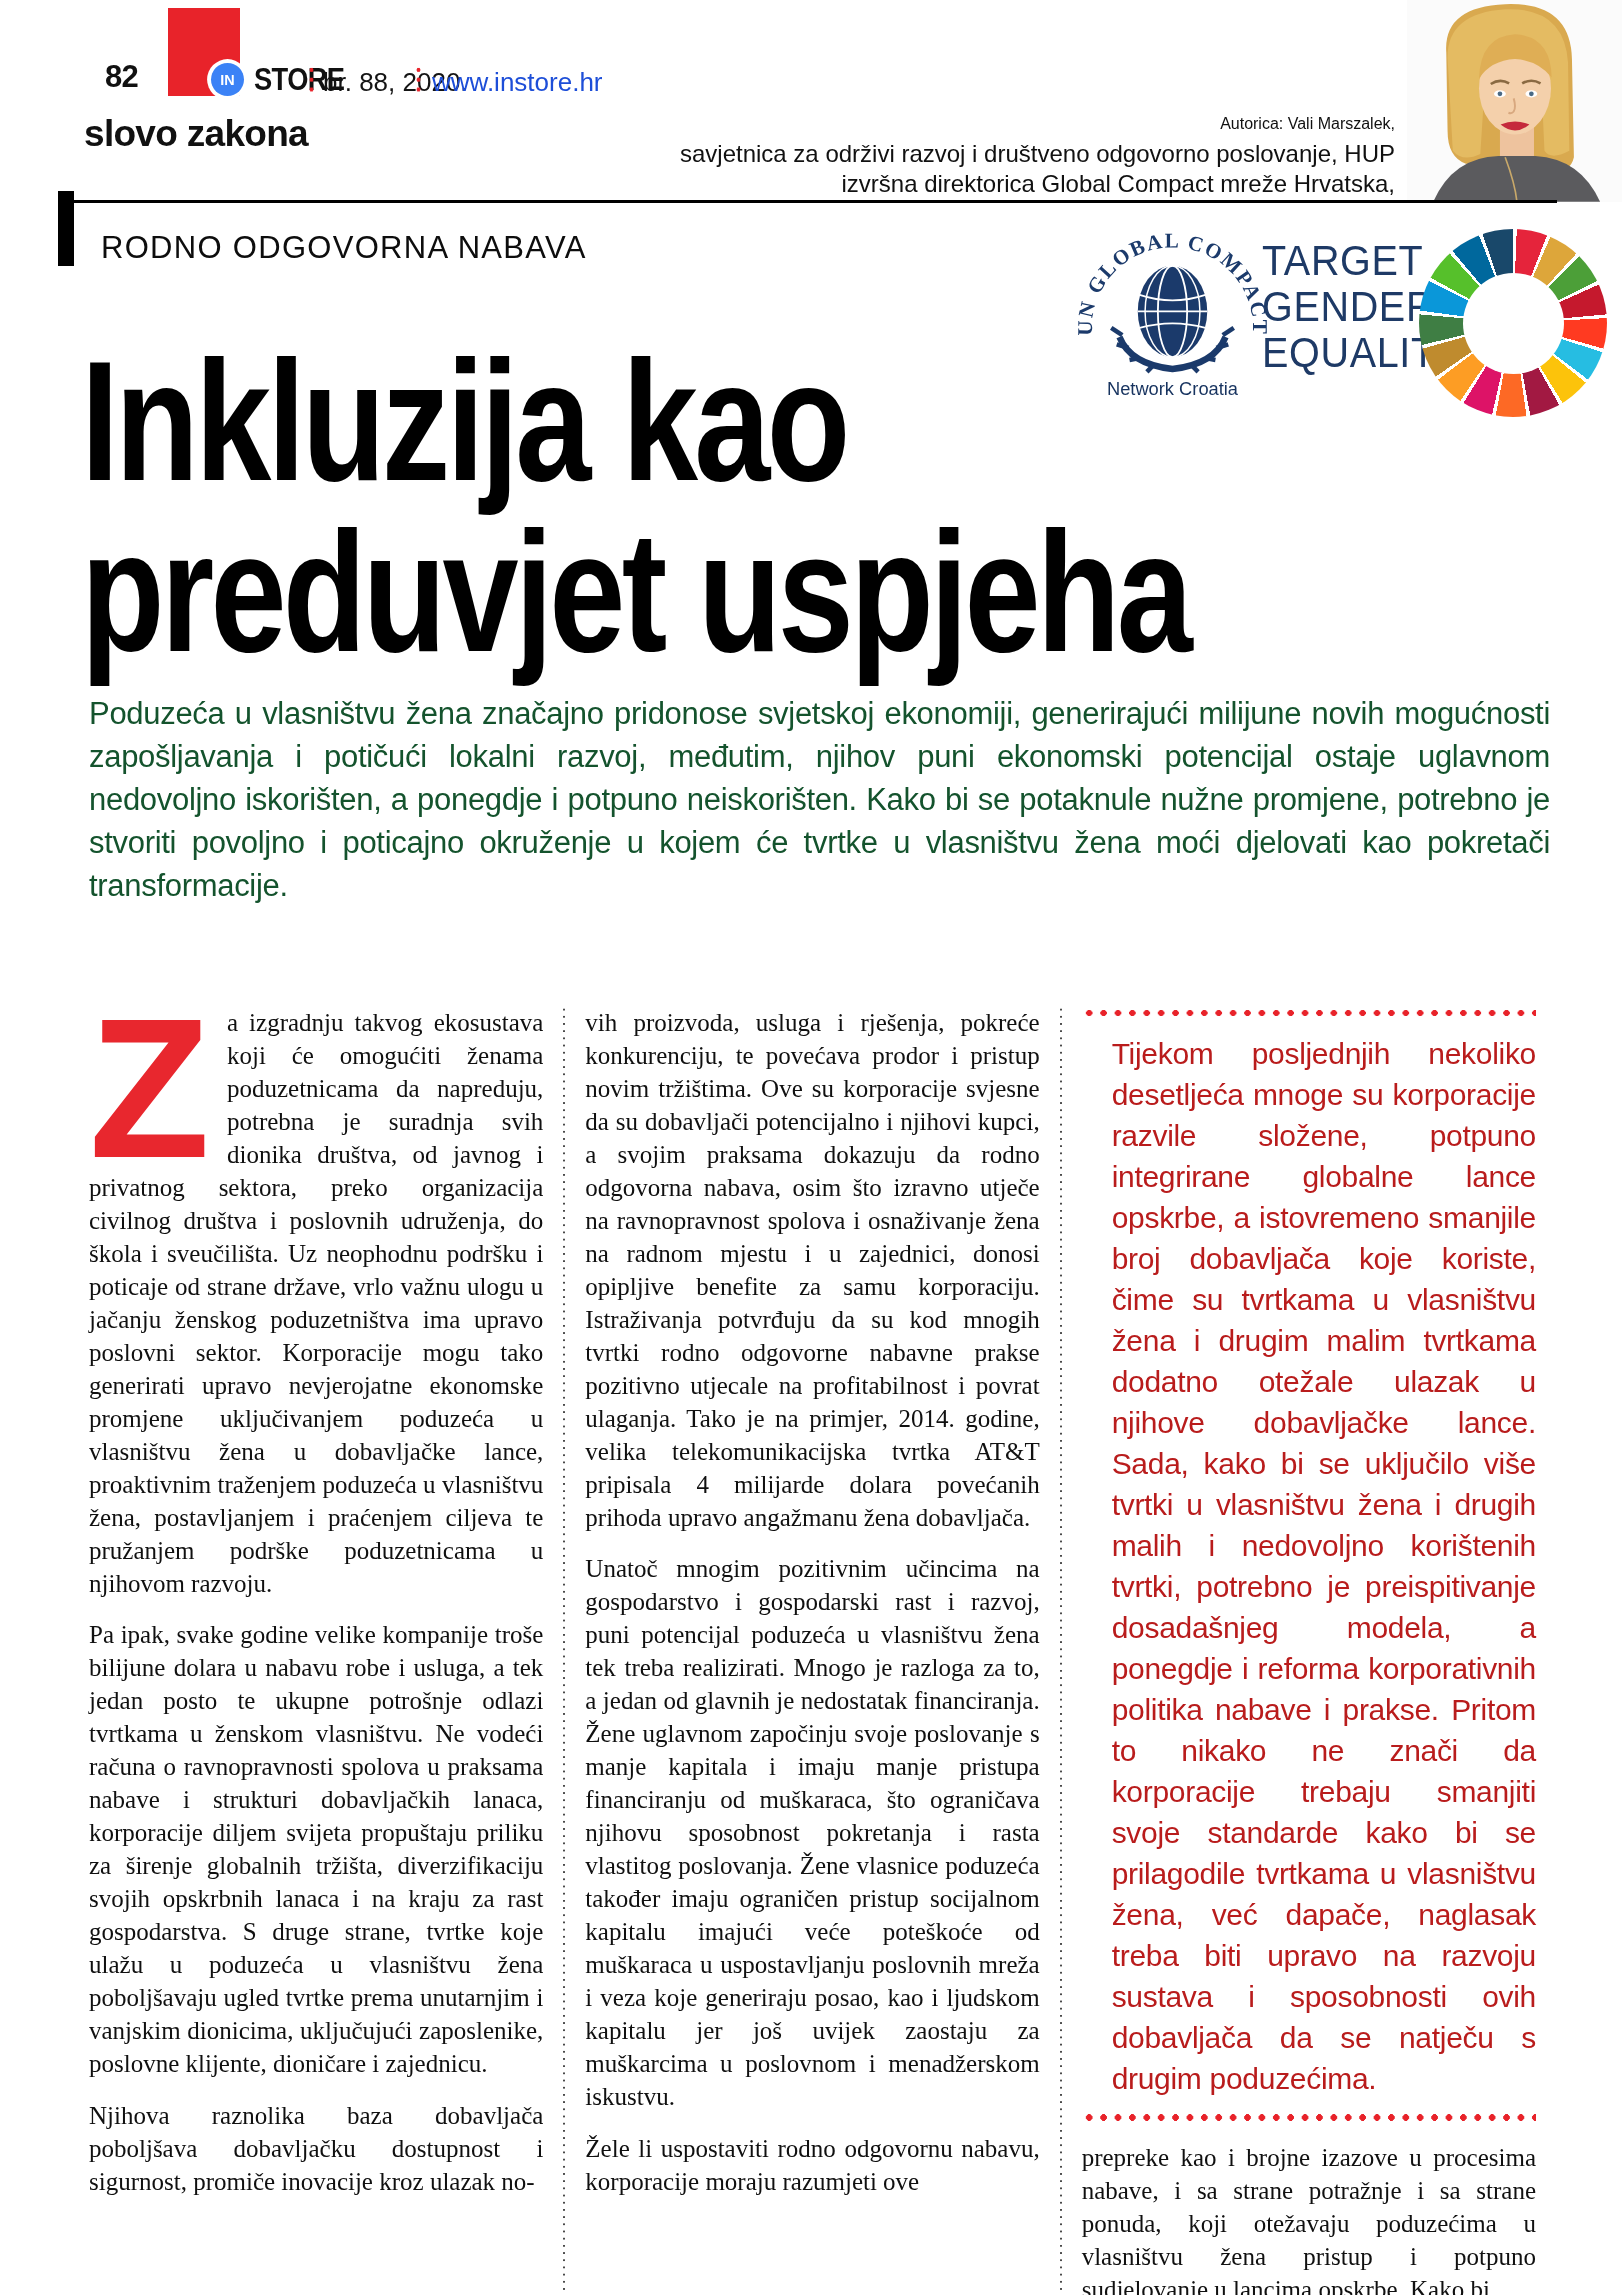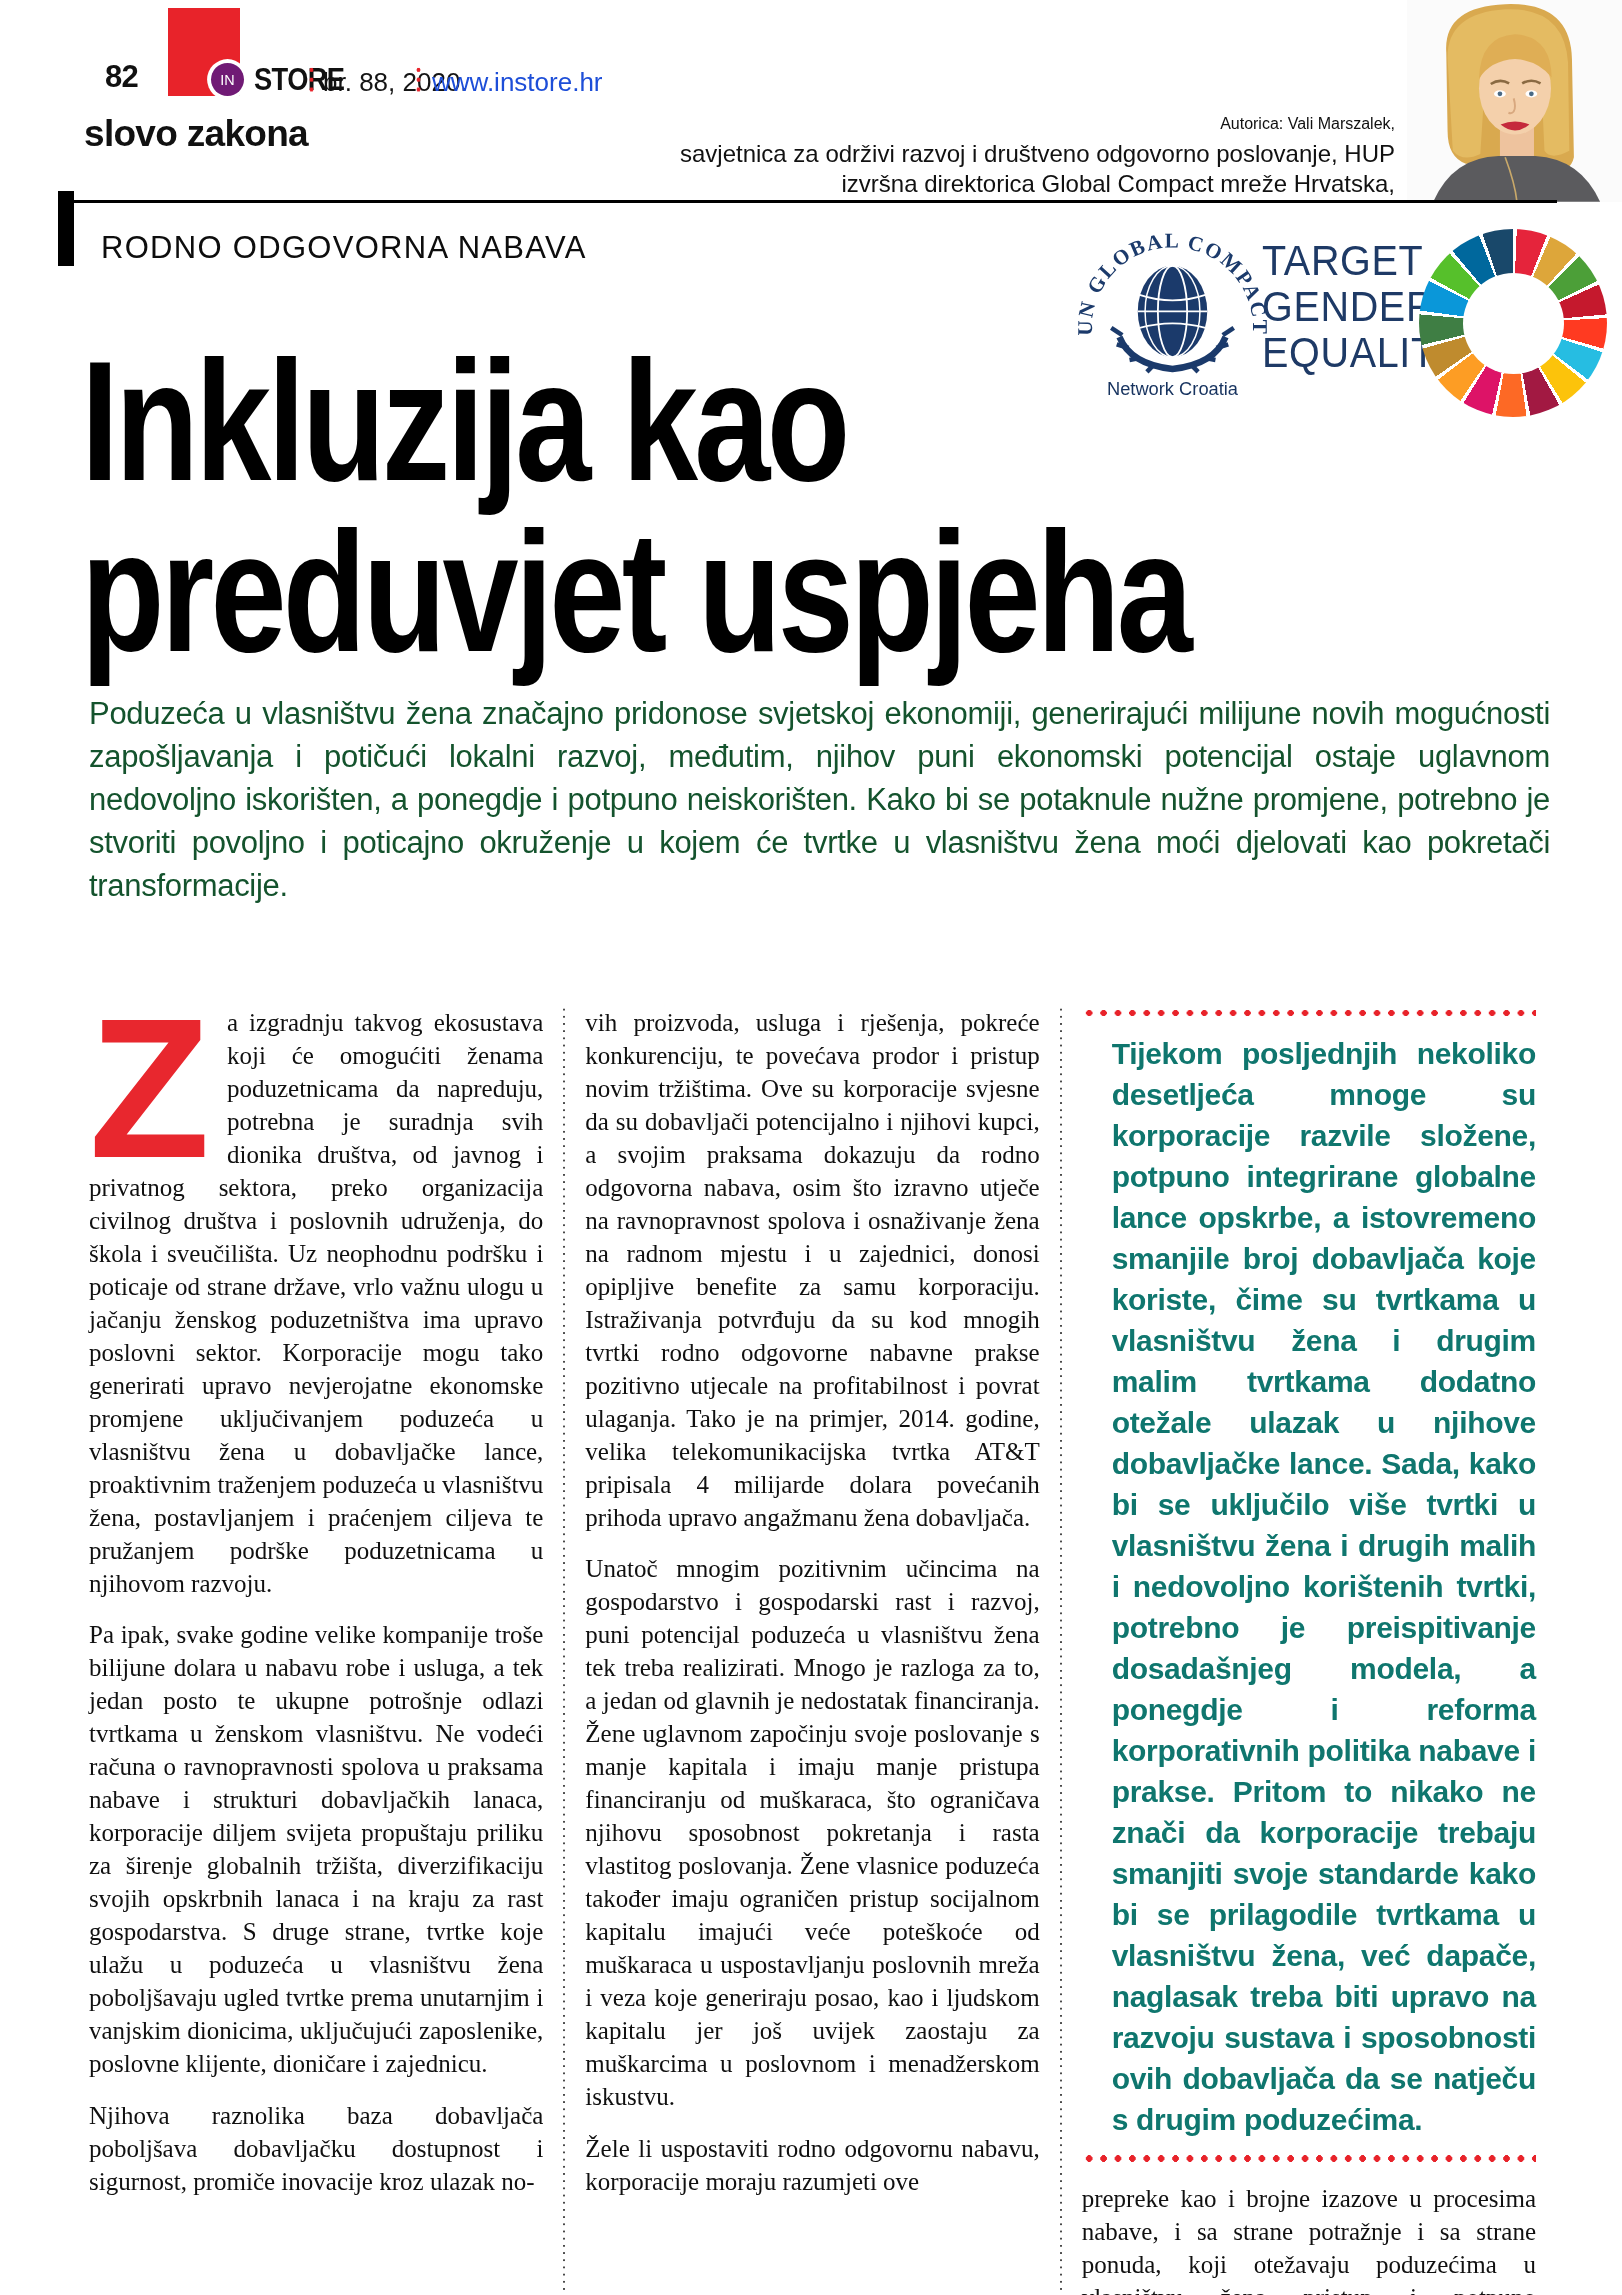--- a/index.html
+++ b/index.html
@@ -2,22 +2,22 @@
 <html lang="hr" style="font-size:10.5px"><head>
 <meta charset="utf-8">
 <style>
   html,body{margin:0;padding:0;background:#888;}
   .page{position:relative;width:1623px;height:2295px;background:#ffffff;overflow:hidden;
         font-family:"Liberation Sans",sans-serif;color:#111;}
   
   .pagenum{position:absolute;left:105px;top:59px;font-size:31px;font-weight:bold;letter-spacing:-0.7px;}
   .logo-red{position:absolute;left:168px;top:7.9px;width:72px;height:88px;background:#e8232a;}
   .logo-in{position:absolute;left:211px;top:63px;width:33px;height:33px;border-radius:50%;
-           background:#701a75;color:#fff;display:flex;align-items:center;justify-content:center;
-           font-size:14.4px;font-weight:normal;box-shadow:0 0 0 3.9px #fff;}
+           background:#3b82f6;color:#fff;display:flex;align-items:center;justify-content:center;
+           font-size:14.4px;font-weight:bold;box-shadow:0 0 0 3.9px #fff;}
   .logo-store{position:absolute;left:254px;top:62px;font-size:31px;font-weight:bold;letter-spacing:-0.7px;
               transform:scaleX(.88);transform-origin:left center;}
   .hdots{position:absolute;width:4.6px;height:30px;top:65px;
          background-image:radial-gradient(circle,#e8232a 1.7px,rgba(0,0,0,0) 2px);
          background-size:4.6px 9.8px;background-repeat:repeat-y;}
   .issue{position:absolute;left:323px;top:67px;font-size:26px;color:#141414;}
   .website{position:absolute;left:432px;top:67px;font-size:26px;color:#1d4ed8;text-decoration:none;}
   .section-title{position:absolute;left:84px;top:113px;font-size:37px;font-weight:bold;letter-spacing:-0.7px;}
   .author{position:absolute;right:228px;top:109px;text-align:right;width:851px;line-height:30px;}
   .author .a1{font-size:16px;font-weight:normal;}
@@ -48,22 +48,22 @@
   .col p{margin:0 0 18.3px 0;}
   .vsep{width:2px;margin:0 20px;min-height:1191px;
         background-image:radial-gradient(circle,#4a4a4a 1px,rgba(0,0,0,0) 1.3px);
         background-size:2px 7.2px;background-repeat:repeat-y;}
   .dropcap{float:left;font-family:"Liberation Sans",sans-serif;font-weight:bold;color:#e8272e;
            font-size:198px;line-height:149px;margin:7.9px 17px 2.6px 0;}
   .reddots{height:8.5px;margin:2.6px 0 15.7px 0;
            background-image:radial-gradient(circle,#e8232a 3px,rgba(0,0,0,0) 3.4px);
            background-size:14.4px 8.5px;background-repeat:repeat-x;}
   .reddots.bottom{margin:14.4px 0 19.6px 0;}
-  .pullquote{font-family:"Liberation Sans",sans-serif;font-size:30px;line-height:41px;font-weight:700;
-             color:#0f766e;text-align:justify;padding-left:30px;letter-spacing:-0.3px;}
+  .pullquote{font-family:"Liberation Sans",sans-serif;font-size:30px;line-height:41px;font-weight:400;
+             color:#b91c1c;text-align:justify;padding-left:30px;letter-spacing:-0.3px;}
   .col3-black{font-family:"Liberation Serif",serif;font-size:25px;line-height:33px;text-align:justify;}
 </style>
 </head>
 <body>
 
 <div class="page">
 
   <div class="pagenum">82</div>
   <div class="logo-red"></div>
   <div class="logo-in">IN</div>

